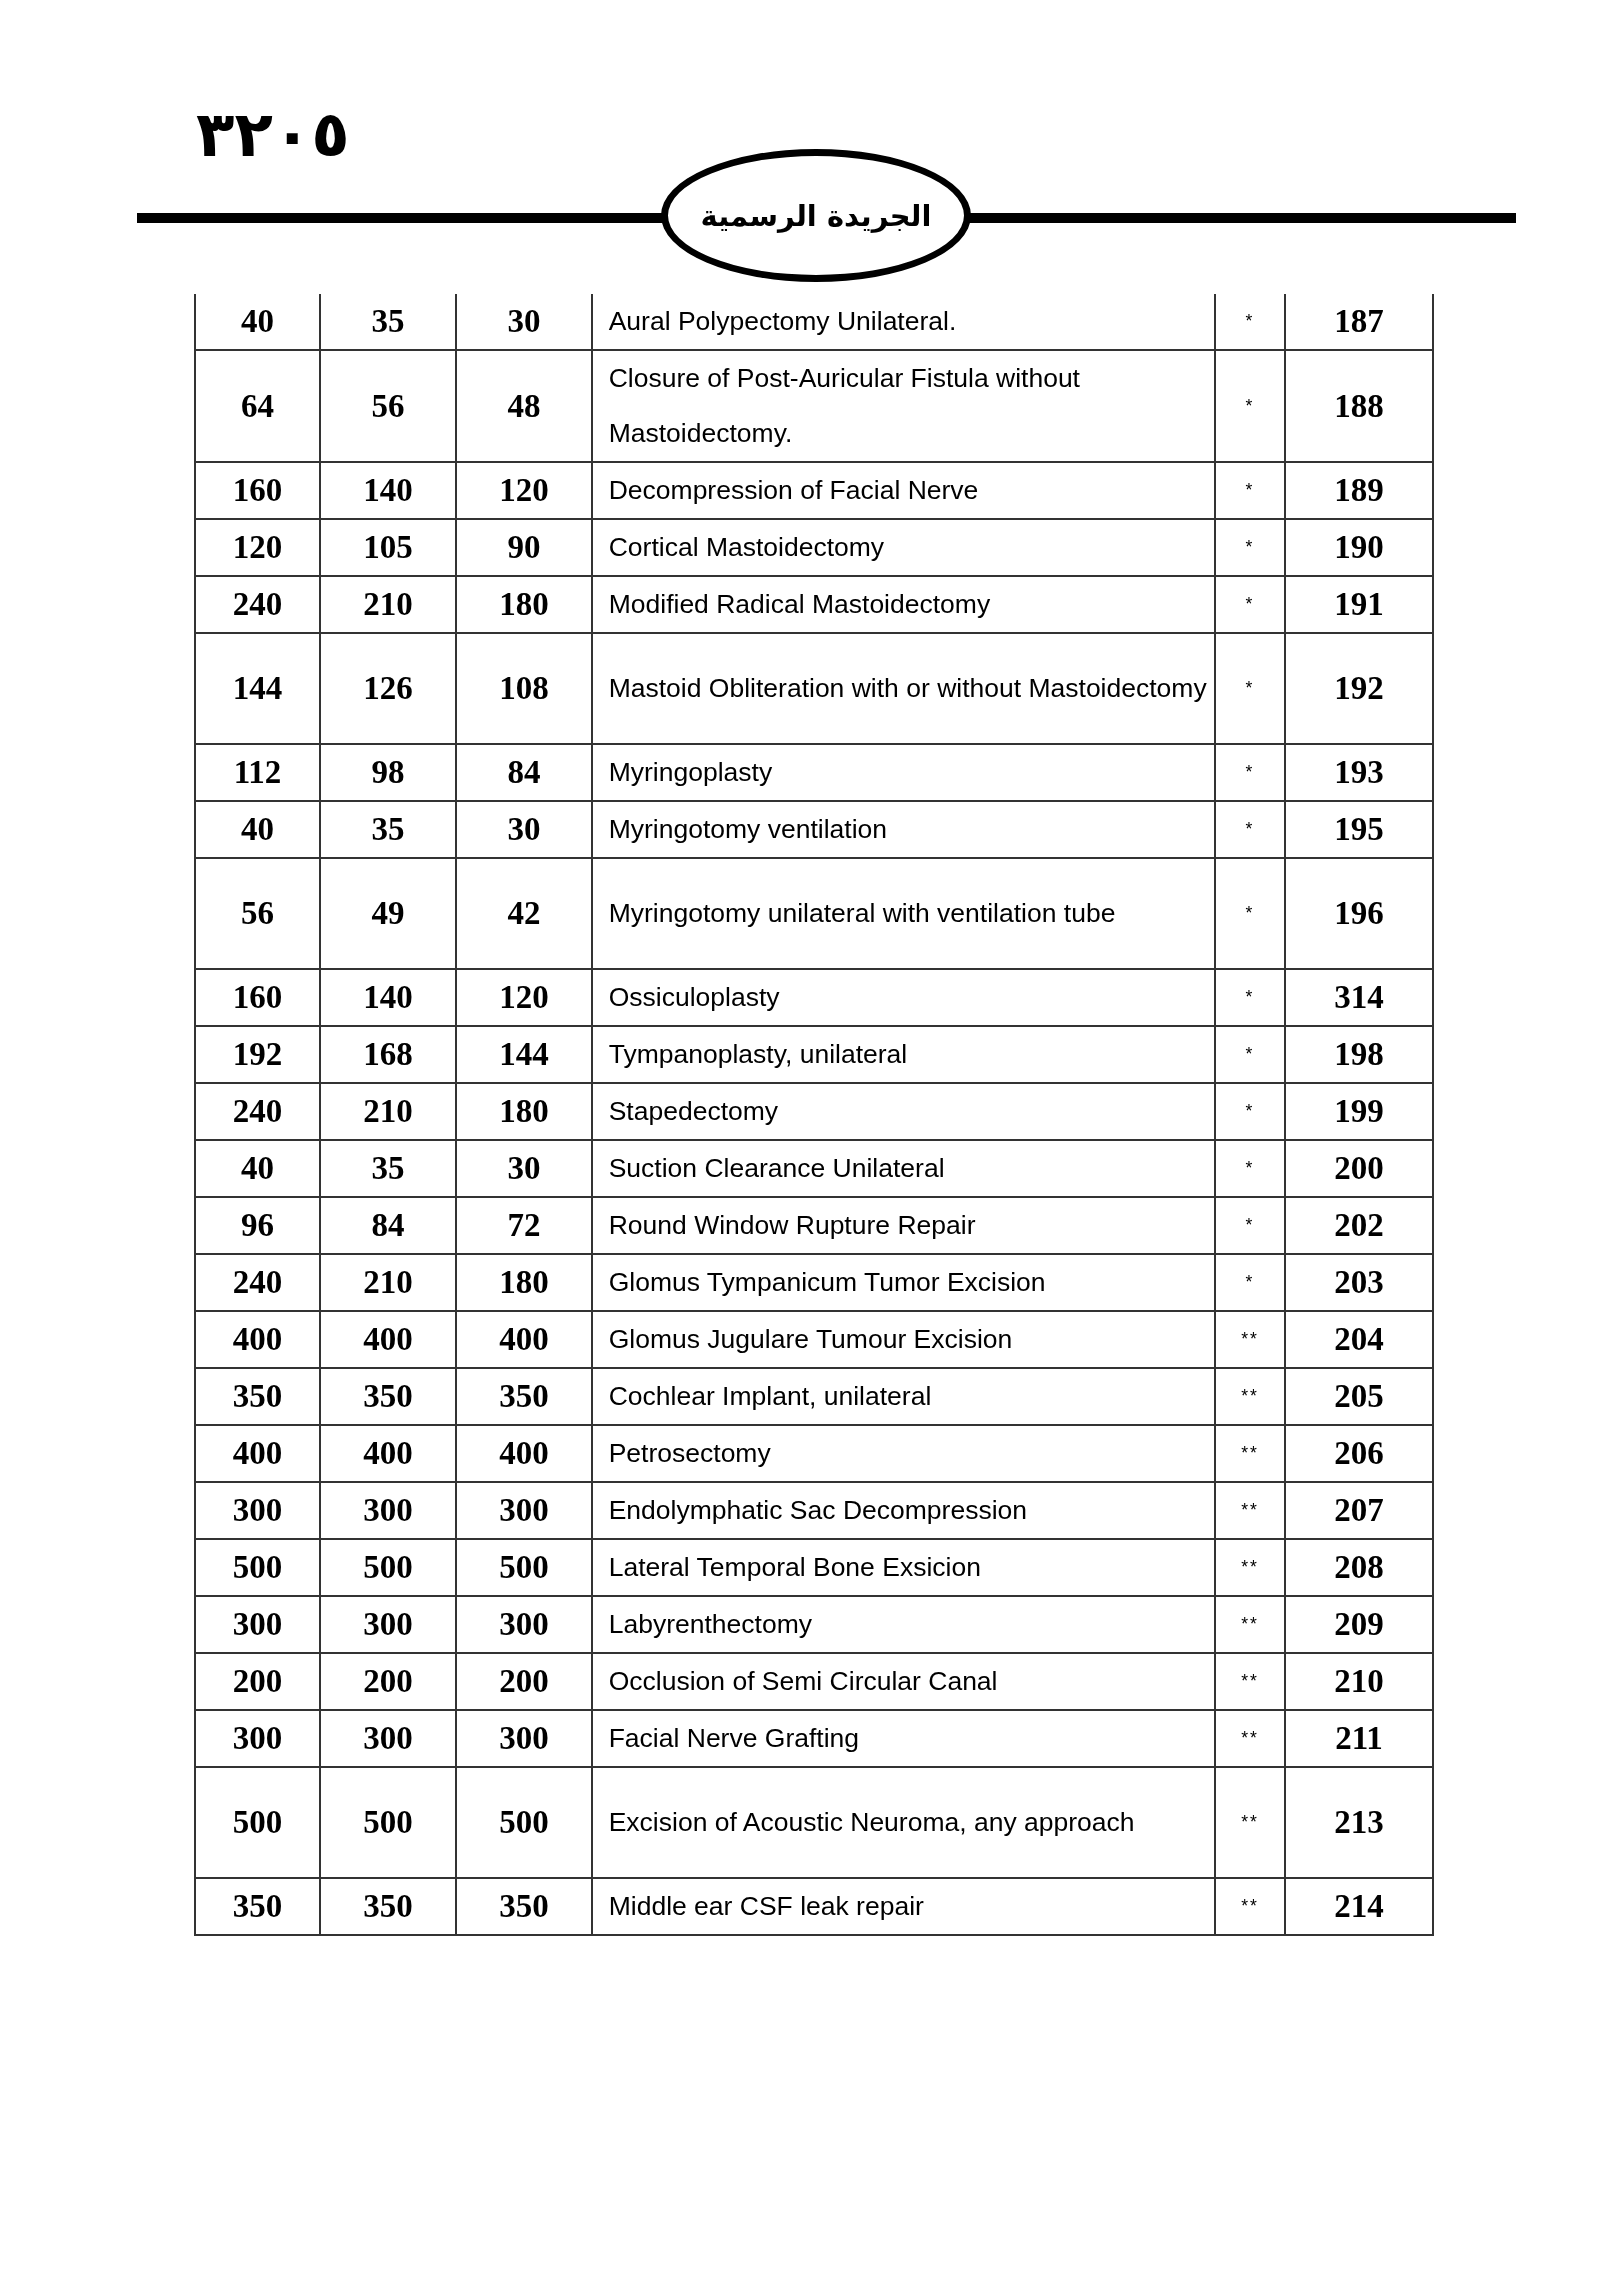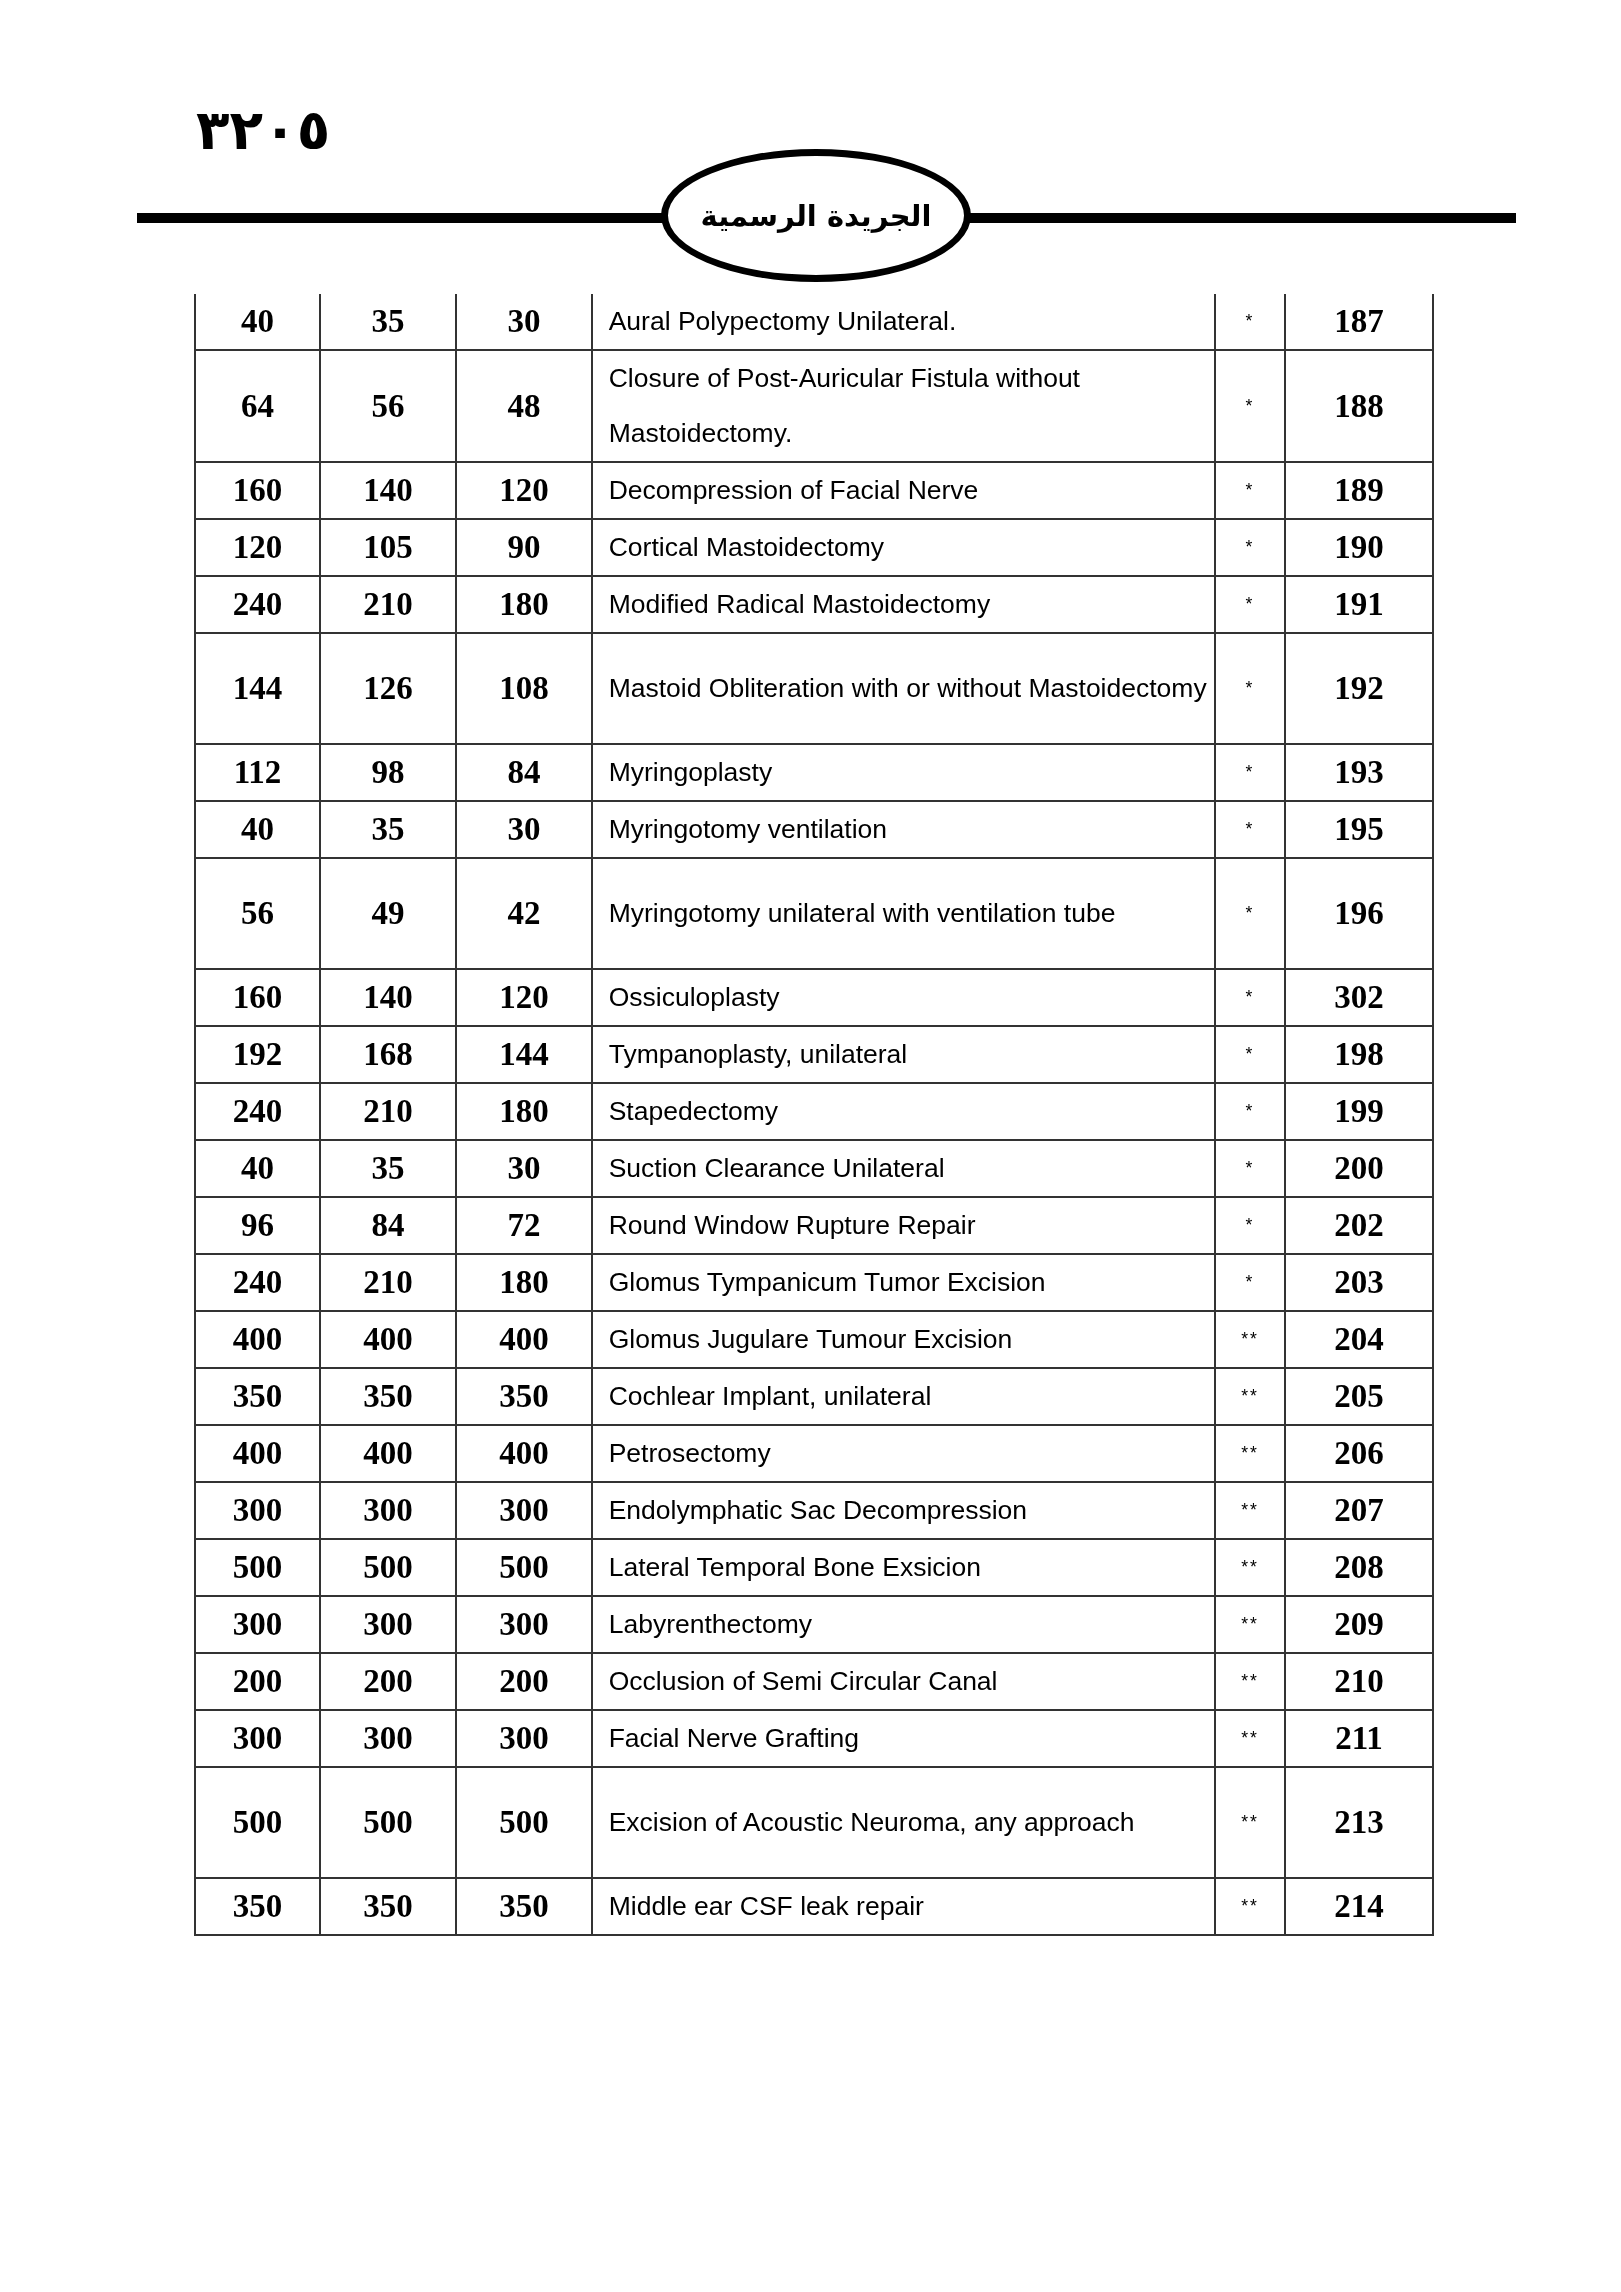--- a/index.html
+++ b/index.html
@@ -1,17 +1,17 @@
 <!DOCTYPE html>
 <html><head>
 <meta charset="utf-8">
 <style>
   html, body { margin: 0; padding: 0; background: #ffffff; }
   body { width: 1621px; height: 2293px; position: relative; overflow: hidden; font-family: "Liberation Serif", serif; color: #000; }
-  .page-num { position: absolute; left: 196px; top: 98px; font-size: 55px; font-weight: bold; font-family: "DejaVu Sans", sans-serif; letter-spacing: 5.9px; direction: rtl; text-align: right; }
+  .page-num { position: absolute; left: 196px; top: 98px; font-size: 63px; font-weight: bold; font-family: "DejaVu Sans", sans-serif; letter-spacing: 5.9px; direction: rtl; text-align: right; }
   .rule { position: absolute; top: 213px; height: 9.8px; background: #000; }
   .rule.left { left: 137px; width: 529px; }
   .rule.right { left: 965px; width: 551px; }
   .masthead { position: absolute; left: 661px; top: 149px; width: 310px; height: 133px; border: 7.8px solid #000; border-radius: 50%; box-sizing: border-box; display: flex; align-items: center; justify-content: center; background: #fff; }
   .masthead span { font-size: 29px; font-weight: bold; font-family: "DejaVu Sans", sans-serif; direction: rtl; }
   table.fees { position: absolute; left: 194px; top: 294px; width: 1239px; border-collapse: collapse; table-layout: fixed; }
   table.fees td { border: 2px solid #333; padding: 0; height: 54px; }
   table.fees tr.double td { height: 109px; }
   table.fees tr:first-child td { border-top: none; }
   td.num { text-align: center; font-size: 33px; font-weight: bold; font-family: "Liberation Serif", serif; }
@@ -111,21 +111,21 @@
         <td class="desc">Myringotomy unilateral with ventilation tube</td>
         <td class="mark">*</td>
         <td class="num">196</td>
       </tr>
       <tr>
         <td class="num">160</td>
         <td class="num">140</td>
         <td class="num">120</td>
         <td class="desc">Ossiculoplasty</td>
         <td class="mark">*</td>
-        <td class="num">302</td>
+        <td class="num">314</td>
       </tr>
       <tr>
         <td class="num">192</td>
         <td class="num">168</td>
         <td class="num">144</td>
         <td class="desc">Tympanoplasty, unilateral</td>
         <td class="mark">*</td>
         <td class="num">198</td>
       </tr>
       <tr>

